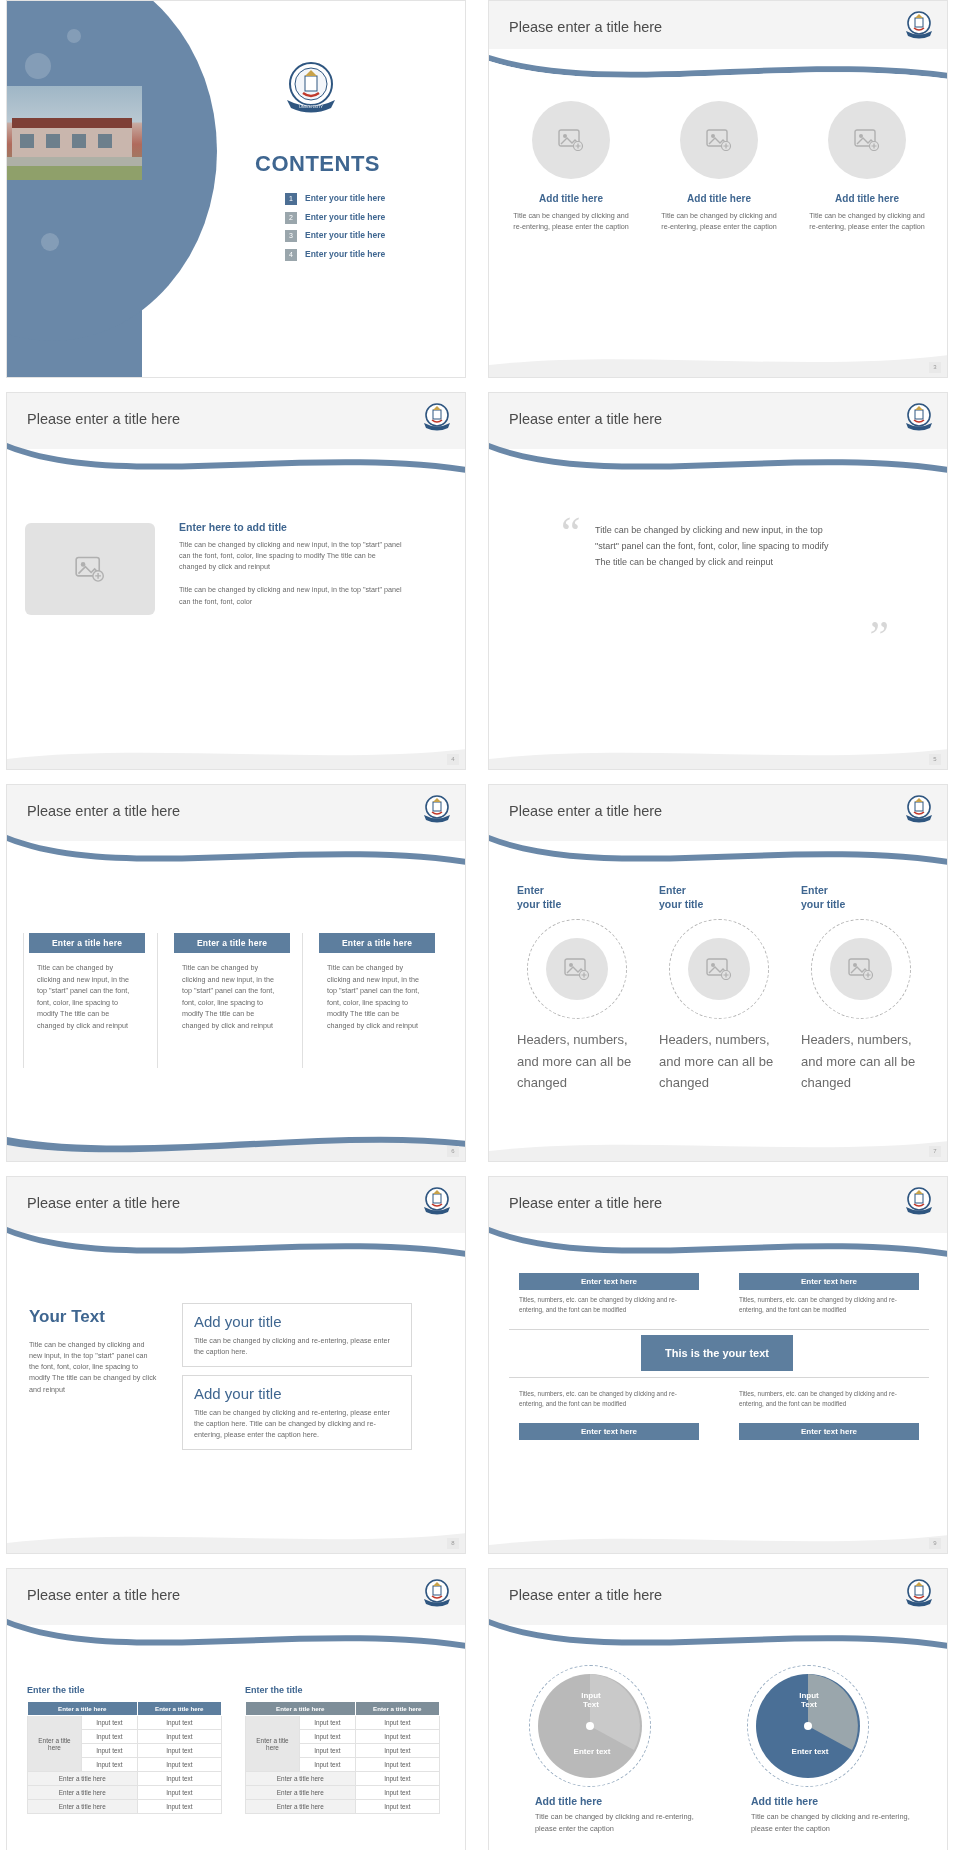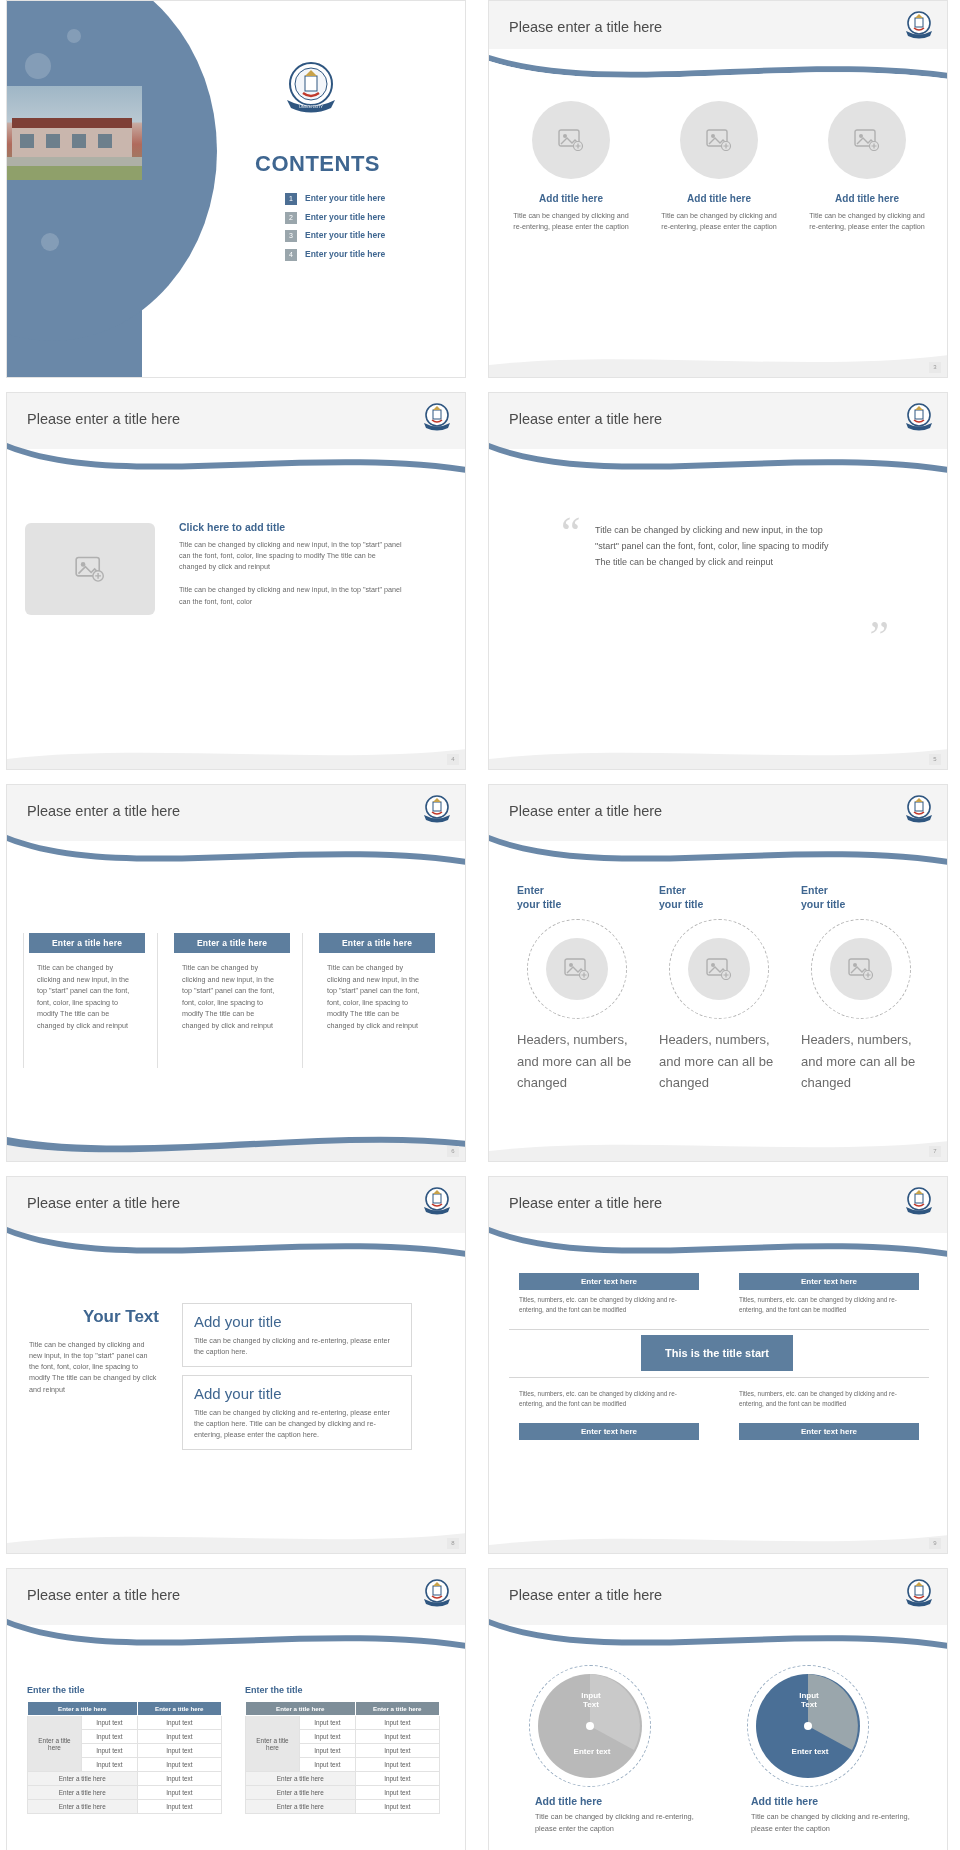--- a/index.html
+++ b/index.html
@@ -125,21 +125,21 @@
   .s6-ring {
     width: 100px; height: 100px; border-radius: 50%;
     border: 1px dashed #b7b7b7; display: flex; align-items: center; justify-content: center;
     margin: 0 auto 10px;
   }
   .s6-circ { width: 62px; height: 62px; border-radius: 50%; }
   .s6-cap { font-size: 13px; line-height: 1.65; color: #6b6b6b; }
 
   
   .s7-left { position: absolute; left: 22px; top: 130px; width: 130px; }
-  .s7-big { font-size: 17px; font-weight: bold; color: #3f6690; margin-bottom: 12px; text-align: right; }
+  .s7-big { font-size: 17px; font-weight: bold; color: #3f6690; margin-bottom: 12px; }
   .s7-card { position: absolute; left: 175px; width: 230px; border: 1px solid #d9d9d9; padding: 9px 11px; }
   .s7-card-h { font-size: 15px; font-weight: normal; color: #3f6690; margin-bottom: 5px; }
 
   
   .s8-bar {
     position: absolute; background: #5d7e9e; color: #fff; font-size: 8px;
     text-align: center; padding: 4px 0; width: 180px; font-weight: bold;
   }
   .s8-cell { position: absolute; width: 180px; font-size: 6.4px; line-height: 1.6; color: #6b6b6b; }
   .s8-center {
@@ -306,21 +306,21 @@
     <div class="s3-img ph-img">
       <svg class="img-glyph" viewBox="0 0 26 22" style="width:30px;height:26px;">
         <rect x="1" y="1" width="20" height="16" rx="2" fill="none" stroke="#b0b0b0" stroke-width="1.4"></rect>
         <circle cx="7" cy="7" r="2" fill="#b0b0b0"></circle>
         <path d="M3 15 l6-6 5 5 3-3 4 4" fill="none" stroke="#b0b0b0" stroke-width="1.4"></path>
         <circle cx="20" cy="17" r="4.5" fill="#e2e2e2" stroke="#b0b0b0" stroke-width="1.2"></circle>
         <path d="M20 14.5v5M17.5 17h5" stroke="#b0b0b0" stroke-width="1.2"></path>
       </svg>
     </div>
     <div class="s3-txt">
-      <div class="sub-title" style="margin-bottom:6px;">Click here to add title</div>
+      <div class="sub-title" style="margin-bottom:6px;">Enter here to add title</div>
       <div class="body-txt" style="margin-bottom:12px;">Title can be changed by clicking and new input, in the top "start" panel can the font, font, color, line spacing to modify The title can be changed by click and reinput</div>
       <div class="body-txt">Title can be changed by clicking and new input, in the top "start" panel can the font, font, color</div>
     </div>
 
     <div class="footwave">
       <svg width="460" height="34" viewBox="0 0 460 34" preserveAspectRatio="none">
         <path d="M0,24 C140,8 320,30 460,14 L460,34 L0,34 Z" fill="#f0f0f0"></path>
       </svg>
     </div>
     <div class="slide-num">4</div>
@@ -523,21 +523,21 @@
         <path d="M0,2 C110,46 300,2 460,26 L460,32 C300,8 110,52 0,8 Z" fill="#6a88a8"></path>
       </svg>
     </div>
 
     <div class="s8-bar" style="left:30px;top:96px;">Enter text here</div>
     <div class="s8-bar" style="left:250px;top:96px;">Enter text here</div>
     <div class="s8-cell" style="left:30px;top:118px;">Titles, numbers, etc. can be changed by clicking and re-entering, and the font can be modified</div>
     <div class="s8-cell" style="left:250px;top:118px;">Titles, numbers, etc. can be changed by clicking and re-entering, and the font can be modified</div>
 
     <div class="s8-hline" style="top:152px;"></div>
-    <div class="s8-center">This is the title start</div>
+    <div class="s8-center">This is the your text</div>
     <div class="s8-hline" style="top:200px;"></div>
 
     <div class="s8-cell" style="left:30px;top:212px;">Titles, numbers, etc. can be changed by clicking and re-entering, and the font can be modified</div>
     <div class="s8-cell" style="left:250px;top:212px;">Titles, numbers, etc. can be changed by clicking and re-entering, and the font can be modified</div>
     <div class="s8-bar" style="left:30px;top:246px;">Enter text here</div>
     <div class="s8-bar" style="left:250px;top:246px;">Enter text here</div>
 
     <div class="footwave">
       <svg width="460" height="34" viewBox="0 0 460 34" preserveAspectRatio="none">
         <path d="M0,26 C140,10 320,32 460,16 L460,34 L0,34 Z" fill="#f0f0f0"></path>

